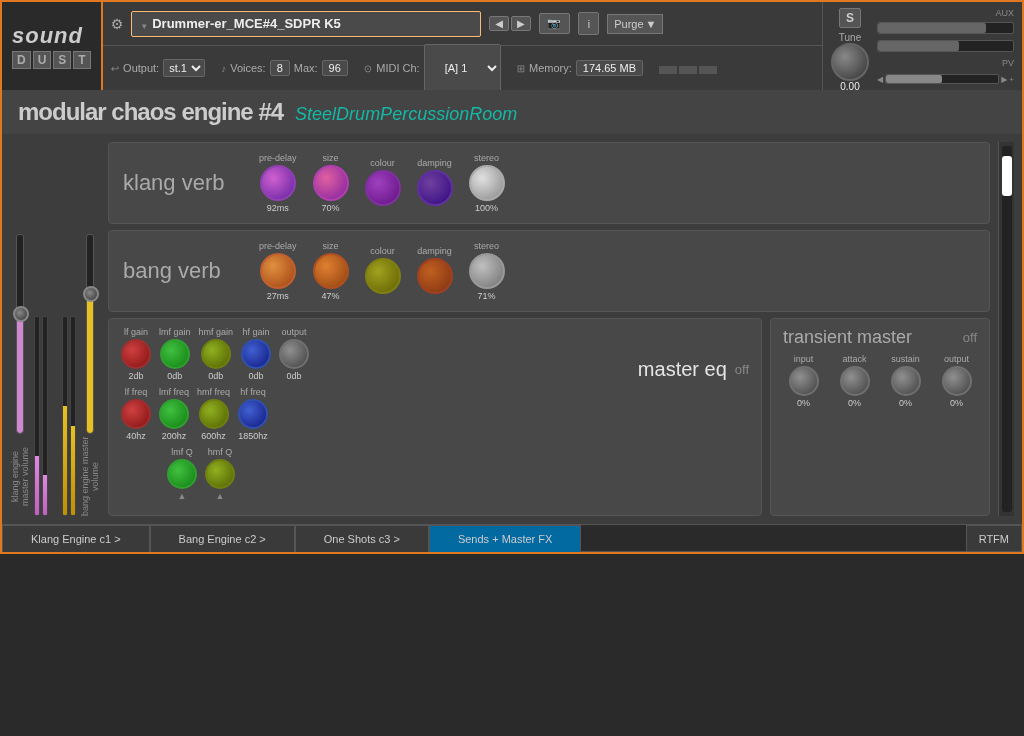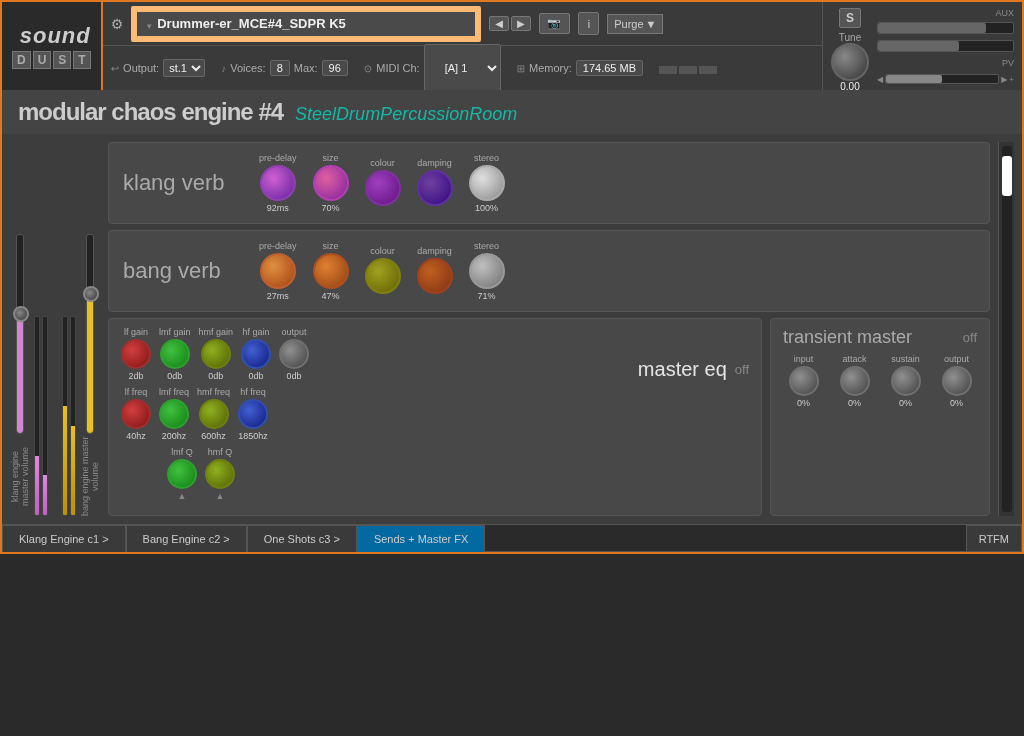--- a/index.html
+++ b/index.html
@@ -21,21 +21,21 @@
       align-items: stretch;
       height: 90px;
       position: relative;
     }
 
     .sound-dust-logo {
       background: #2a2a2a;
       border-right: 2px solid #e07820;
       display: flex;
       flex-direction: column;
-      align-items: flex-end;
+      align-items: flex-start;
       justify-content: center;
       padding: 6px 10px;
       min-width: 88px;
     }
 
     .sound-text {
       font-size: 22px;
       color: #ccc;
       font-style: italic;
       font-weight: bold;
@@ -70,21 +70,21 @@
       gap: 8px;
       border-bottom: 1px solid #555;
       height: 44px;
     }
 
     .instrument-select {
       display: flex;
       align-items: center;
       gap: 4px;
       background: #4a4a4a;
-      border: 6px solid #fdba74;
+      border: 1px solid #fdba74;
       padding: 3px 8px;
       border-radius: 2px;
       cursor: pointer;
       flex: 1;
       max-width: 350px;
     }
 
     .instrument-name {
       color: #eee;
       font-size: 13px;
@@ -581,21 +581,21 @@
       background: #2a2a2a;
       border-top: 1px solid #555;
       height: 28px;
     }
 
     .tab-btn {
       background: #3a3a3a;
       border: 1px solid #555;
       border-bottom: none;
       color: #ccc;
-      padding: 4px 16px;
+      padding: 4px 28px;
       cursor: pointer;
       font-size: 11px;
       white-space: nowrap;
     }
 
     .tab-active {
       background: #0369a1;
     }
 
     .tab-spacer {

